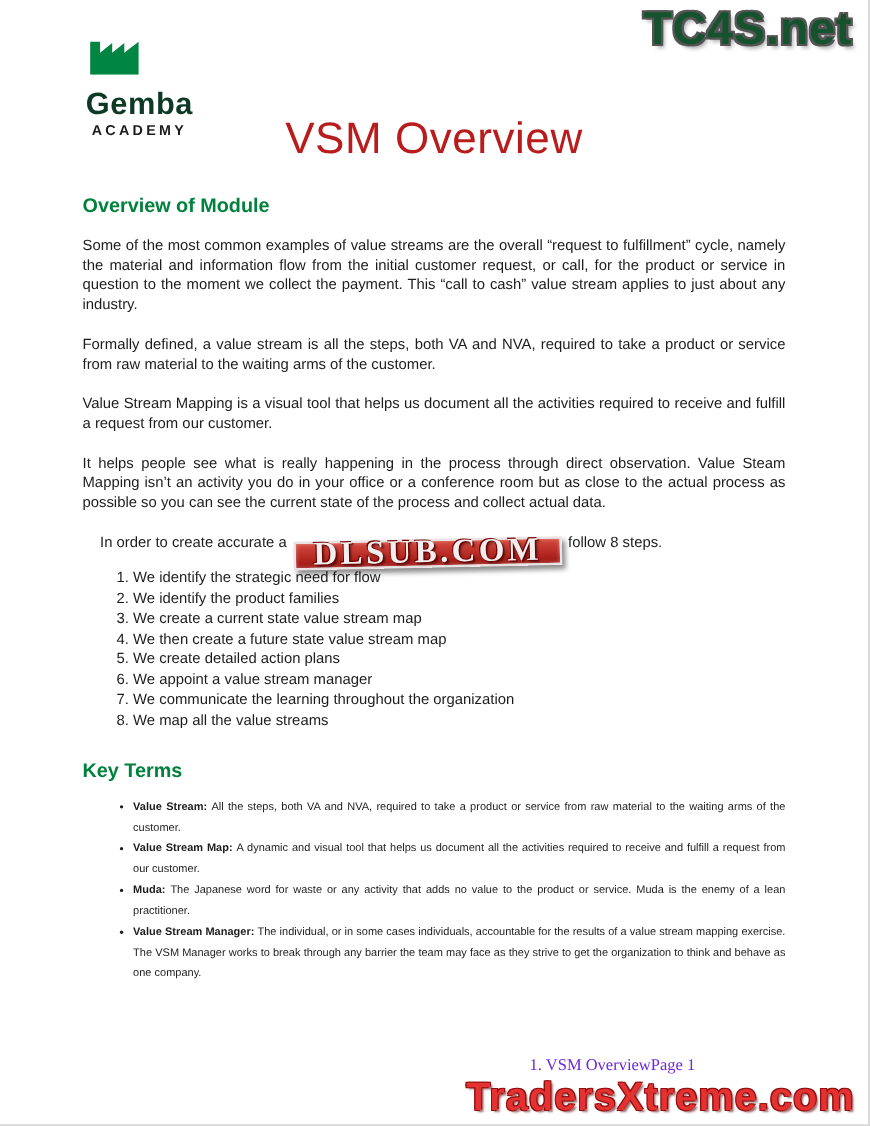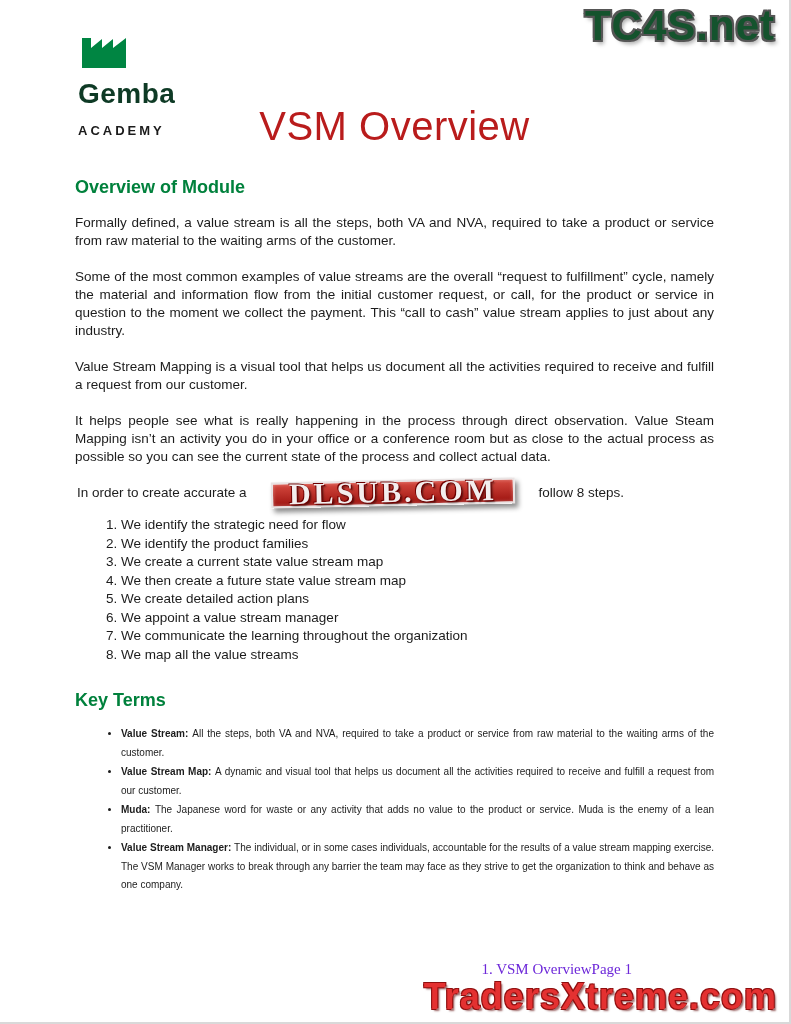--- a/index.html
+++ b/index.html
@@ -39,41 +39,40 @@
     transform:rotate(-1.2deg);
     text-shadow:1px 1px 0 #6e0000,-1px -1px 0 #6e0000,2px 2px 2px rgba(0,0,0,.5);
     margin:-14px 6px;
     vertical-align:middle;
   }
   
   .logo{position:absolute;top:22px;left:78px;display:flex;align-items:flex-start;gap:8px;flex-direction:column;}
   .logo .mark{flex:0 0 auto;margin-top:4px;}
   .logo .words{display:flex;flex-direction:column;line-height:1;}
   .logo .brand{font-size:28px;font-weight:bold;color:#0e3a25;letter-spacing:0.5px;}
-  .logo .sub{font-size:13px;font-weight:bold;color:#1b1b1b;letter-spacing:3px;margin-top:16px;}
+  .logo .sub{font-size:13px;font-weight:bold;color:#1b1b1b;letter-spacing:3px;margin-top:3px;text-align:center;}
   
   .content{padding:104px 75px 0 75px;}
   .doc-title{
     text-align:center;
     font-size:40px;font-weight:400;color:#b91c1c;
     margin:0 0 28px 0;letter-spacing:0.5px;
   }
   .h-green{
     color:#00813c;font-size:18px;font-weight:bold;
     margin:0 0 16px 0;
   }
   p.body{
     font-size:13.5px;line-height:18px;margin:0 0 18px 0;
     text-align:justify;
   }
   .p-watermark-line{
-    display:flex;align-items:center;flex-wrap:nowrap;
-    font-size:13.5px;line-height:18px;margin:0 0 14px 2px;
+    display:flex;align-items:flex-end;flex-wrap:nowrap;
+    font-size:13.5px;line-height:18px;margin:0 0 14px 16px;
     white-space:nowrap;
-    gap:18px;
   }
   ol.steps{
     margin:0 0 26px 0;padding-left:46px;
     font-size:13.5px;line-height:18.5px;
   }
   ol.steps li{margin:0;}
   ul.terms{
     margin:14px 0 0 0;padding-left:46px;
     font-size:10px;line-height:18.5px;
   }
@@ -107,22 +106,22 @@
       <span class="sub">ACADEMY</span>
     </span>
   </div>
 
   <div class="content">
 
     <h1 class="doc-title">VSM Overview</h1>
 
     <h2 class="h-green">Overview of Module</h2>
 
+    <p class="body">Some of the most common examples of value streams are the overall “request to fulfillment” cycle, namely the material and information flow from the initial customer request, or call, for the product or service in question to the moment we collect the payment.  This “call to cash” value stream applies to just about any industry.</p>
     <p class="body">Formally defined, a value stream is all the steps, both VA and NVA, required to take a product or service from raw material to the waiting arms of the customer.</p>
-    <p class="body">Some of the most common examples of value streams are the overall “request to fulfillment” cycle, namely the material and information flow from the initial customer request, or call, for the product or service in question to the moment we collect the payment.  This “call to cash” value stream applies to just about any industry.</p>
     <p class="body">Value Stream Mapping is a visual tool that helps us document all the activities required to receive and fulfill a request from our customer.</p>
     <p class="body">It helps people see what is really happening in the process through direct observation.  Value Steam Mapping isn’t an activity you do in your office or a conference room but as close to the actual process as possible so you can see the current state of the process and collect actual data.</p>
 
     <div class="p-watermark-line">
       <span>In order to create accurate a</span>
       <span class="wm-mid">DLSUB.COM</span>
       <span>follow 8 steps.</span>
     </div>
 
     <ol class="steps">

